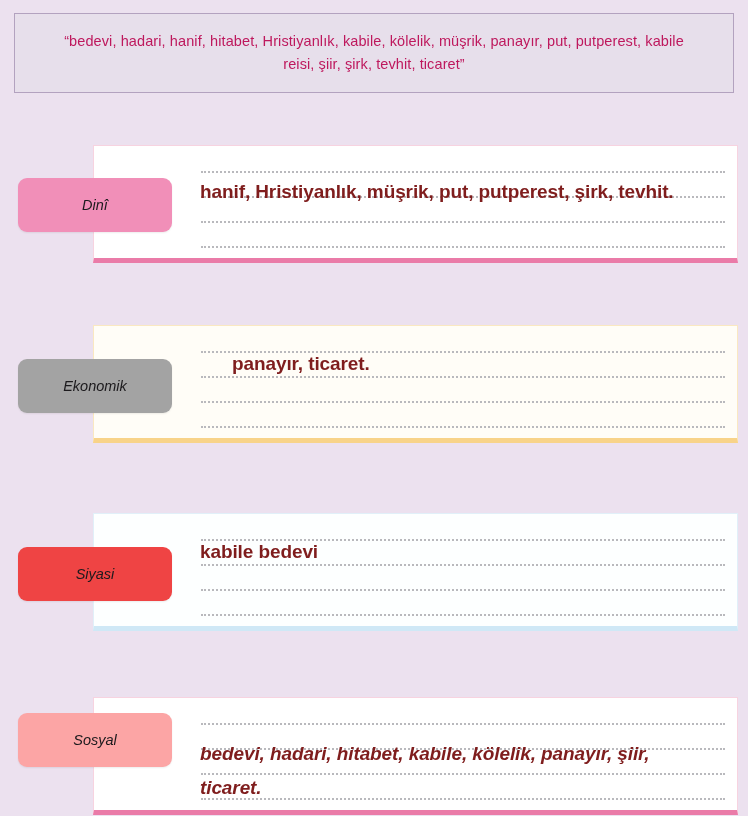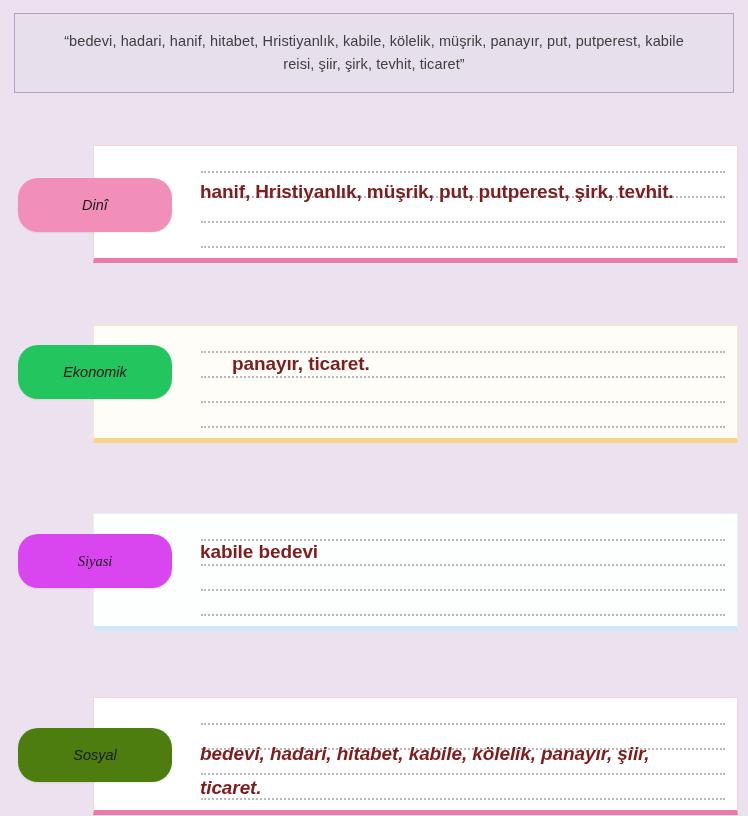--- a/index.html
+++ b/index.html
@@ -25,21 +25,21 @@
     box-sizing: border-box;
     border: 1px solid #b3a2bf;
     background: #e7dfeb;
     display: flex;
     align-items: center;
     justify-content: center;
   }
   .wordbank-text {
     font-size: 14.5px;
     line-height: 23px;
-    color: #404040;
+    color: #be185d;
     text-align: center;
     width: 620px;
     letter-spacing: 0.1px;
   }
 
   
   .row {
     position: absolute;
     left: 0;
     width: 748px;
@@ -66,21 +66,21 @@
     width: 100%;
     border-top: 2px dotted #b9b9bd;
     height: 0;
   }
 
   .label {
     position: absolute;
     left: 18px;
     width: 154px;
     height: 54px;
-    border-radius: 20px;
+    border-radius: 9px;
     display: flex;
     align-items: center;
     justify-content: center;
     font-style: italic;
     font-size: 14.5px;
     color: #1c1a1d;
     z-index: 5;
     box-shadow: 0 1px 2px rgba(0,0,0,0.07);
   }
 
@@ -112,50 +112,49 @@
 
   
   #row-ekonomik .card {
     top: 325px;
     height: 118px;
     background: #fffdf7;
     border: 1px solid #fae8c1;
     border-bottom: 5px solid #f8d389;
   }
   #row-ekonomik .label {
-    top: 345px;
-    background: #22c55e;
+    top: 359px;
+    background: #a3a3a3;
   }
   #row-ekonomik .answer { top: 344px; margin-left: 32px; }
 
   
   #row-siyasi .card {
     top: 513px;
     height: 118px;
     background: #fdffff;
     border: 1px solid #e1f0f9;
     border-bottom: 5px solid #cfe8f6;
   }
   #row-siyasi .label {
-    top: 534px;
-    background: #d946ef;
-    font-family: Liberation Serif, serif;
+    top: 547px;
+    background: #ef4444;
   }
   #row-siyasi .answer { top: 532px; }
 
   
   #row-sosyal .card {
     top: 697px;
     height: 118px;
     border: 1px solid #f7d3e0;
     border-bottom: 5px solid #ea7ba8;
   }
   #row-sosyal .label {
-    top: 728px;
-    background: #4d7c0f;
+    top: 713px;
+    background: #fca5a5;
   }
   #row-sosyal .answer { top: 737px; line-height: 34px; font-style: italic; }
 </style>
 </head>
 <body>
 
 <div class="wordbank">
   <div class="wordbank-text">“bedevi, hadari, hanif, hitabet, Hristiyanlık, kabile, kölelik, müşrik, panayır, put, putperest, kabile reisi, şiir, şirk, tevhit, ticaret”</div>
 </div>
 

